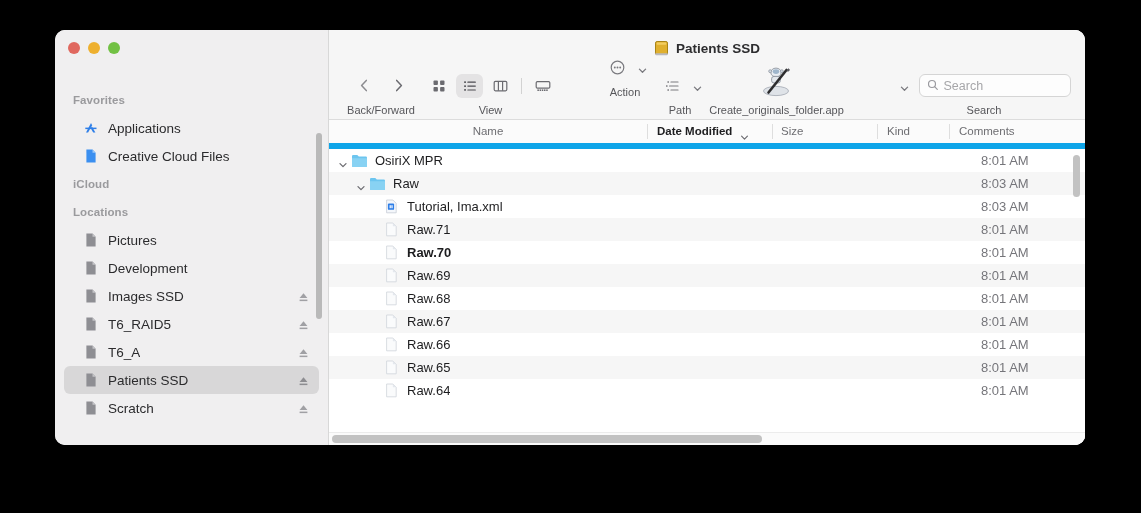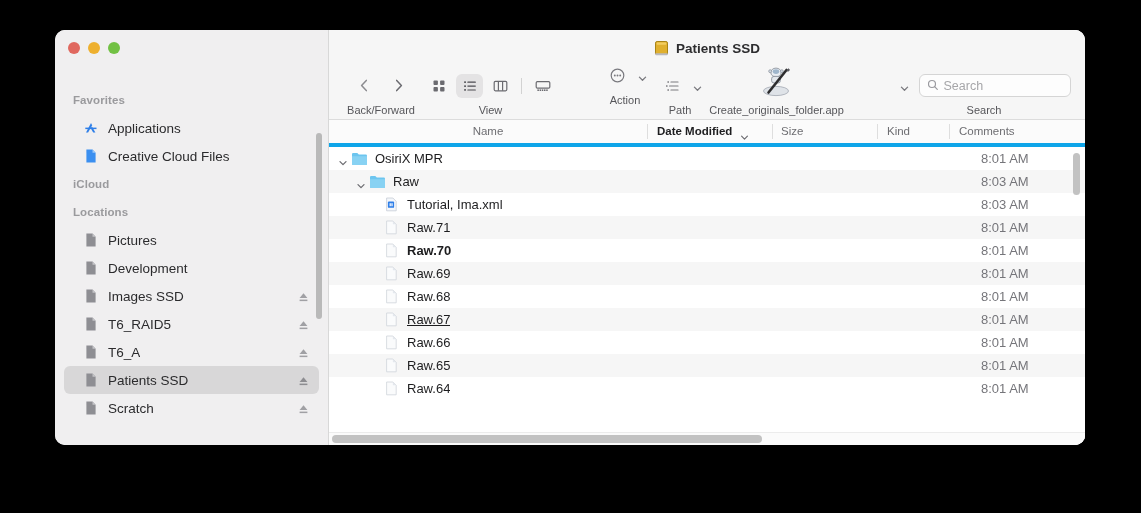--- a/index.html
+++ b/index.html
@@ -172,21 +172,21 @@
     margin-left: 1px;
   }
   .tb-sep {
     width: 1px;
     height: 16px;
     background: #d2d2d2;
     margin: 0 3px;
   }
   #grp-backfwd { left: 4px;  top: 42px; width: 96px; }
   #grp-view    { left: 96px; top: 42px; width: 131px; }
-  #grp-action  { left: 265px; top: 32px; width: 62px; }
+  #grp-action  { left: 265px; top: 24px; width: 62px; }
   #grp-path    { left: 320px; top: 42px; width: 62px; }
   #grp-app     { left: 370px; top: 36px; width: 155px; }
   #grp-search  { left: 560px; top: 42px; width: 190px; }
 
   #app-icon-row {
     height: 33px;
     display: flex;
     align-items: center;
     justify-content: center;
   }
@@ -210,21 +210,21 @@
   #search-placeholder {
     font-size: 12.5px;
     color: #a6a6a9;
   }
 
   
   #cols {
     height: 23px;
     flex: 0 0 23px;
     background: #fbfbfb;
-    border-bottom: 4px solid #0ea5e9;
+    border-bottom: 6px solid #0ea5e9;
     position: relative;
     font-size: 11.5px;
     color: #6e6e72;
   }
   .col-h {
     position: absolute;
     top: 0;
     height: 23px;
     line-height: 23px;
     display: flex;
@@ -744,21 +744,21 @@
               <path d="M7.9 1 l3.3 3.3 h-3.3 z" fill="#e4e8ed"></path>
             </svg>
           </span>
           <span>Raw.68</span>
         </div>
         <div class="cell c-date">8:01 AM</div>
 
       </div>
 
       <div class="row odd">
-        <div class="cell c-name" style="padding-left:54px;text-decoration:underline;">
+        <div class="cell c-name" style="padding-left:54px;">
           <span class="row-icon">
             <svg width="13" height="15" viewBox="0 0 13 15">
               <path d="M1.6 1 h6.3 l3.3 3.3 v9.5 h-9.6 z" fill="#fafbfc" stroke="#cfd4da" stroke-width="0.8"></path>
               <path d="M7.9 1 l3.3 3.3 h-3.3 z" fill="#e4e8ed"></path>
             </svg>
           </span>
           <span>Raw.67</span>
         </div>
         <div class="cell c-date">8:01 AM</div>
 

